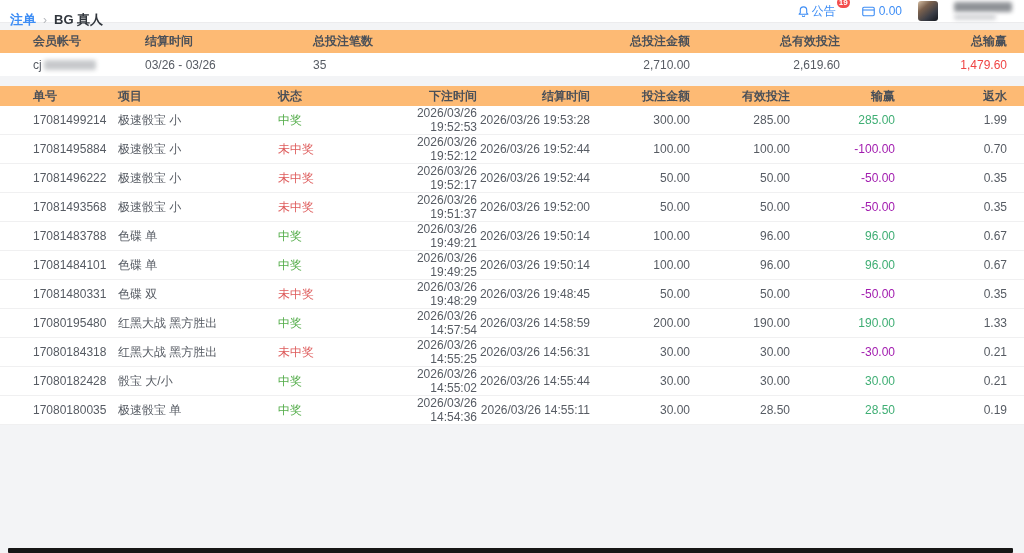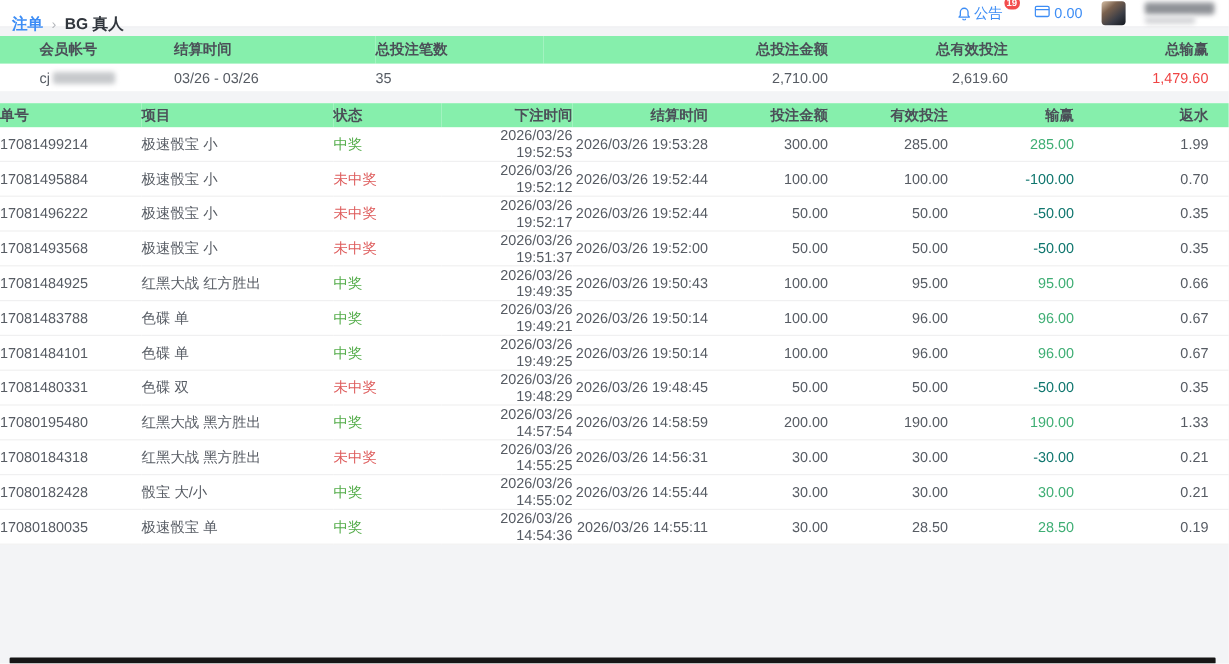--- a/index.html
+++ b/index.html
@@ -19,48 +19,48 @@
   .bc-link{color:#3d8df5;cursor:pointer;}
   .bc-sep{color:#b4b7bc;margin:0 7px;font-weight:normal;font-size:12px;}
   .bc-cur{color:#31363d;}
   .topbar-right{display:flex;align-items:center;gap:16px;}
   .announce{display:flex;align-items:center;gap:3px;color:#3d8df5;position:relative;padding-right:10px;cursor:pointer;}
   .badge{
     position:absolute;top:-6px;right:-4px;background:#f34d4d;color:#fff;
     font-size:8px;line-height:11px;min-width:12px;height:11px;border-radius:7px;
     text-align:center;padding:0 2px;box-sizing:border-box;font-weight:bold;
   }
-  .balance{display:flex;align-items:flex-start;gap:4px;color:#3d8df5;cursor:pointer;}
+  .balance{display:flex;align-items:center;gap:4px;color:#3d8df5;cursor:pointer;}
   .avatar{
     width:20px;height:20px;border-radius:3px;
     background:linear-gradient(140deg,#c0a88f 8%,#7a614e 32%,#3a3d46 68%,#14181f 100%);
     filter:blur(.6px);
   }
   .user-redact{display:flex;flex-direction:column;gap:2px;cursor:pointer;}
   .redact-line1{width:58px;height:10px;background:#8f9297;border-radius:2px;filter:blur(2px);}
   .redact-line2{width:42px;height:6px;background:#d4d5d8;border-radius:2px;filter:blur(2px);}
   
   table{border-collapse:collapse;table-layout:fixed;width:1024px;background:#fff;}
-  th{font-weight:bold;color:#4b5058;background:#86efac;padding:0;}
+  th{font-weight:bold;color:#4b5058;background:#fdba74;padding:0;}
   td{padding:0;}
   .al{text-align:left;} .ac{text-align:left;} .ar{text-align:right;}
   .summary{margin-top:7px;}
   .summary th{height:23px;}
   .summary td{height:23px;}
   .s1{padding-left:33px;} .s6{padding-right:17px;}
   .orders{margin-top:10px;}
   .orders th{height:20px;}
   .orders td{height:20px;border-bottom:1px solid #f0f0f1;}
-  .c1{} .c9{padding-right:17px;}
+  .c1{padding-left:33px;} .c9{padding-right:17px;}
   .redact-acct{display:inline-block;vertical-align:-1px;width:52px;height:10px;margin-left:2px;background:#c7c9cc;border-radius:2px;filter:blur(2px);}
   
   .win{color:#53ac49;}
   .lose{color:#de5c5c;}
   .pos{color:#3fae74;}
-  .neg{color:#0f766e;}
+  .neg{color:#a21caf;}
   .green-total{color:#ef4444;}
   
   .bottom-strip{position:absolute;left:8px;right:11px;bottom:0;height:5px;background:#161616;border-radius:1px;}
 </style>
 </head>
 <body>
 
 <div class="topbar">
   <div class="breadcrumb">
     <span class="bc-link">注单</span>
@@ -192,31 +192,20 @@
         <td class="al">极速骰宝 小</td>
         <td class="ac lose">未中奖</td>
         <td class="ar">2026/03/26 19:51:37</td>
         <td class="ar">2026/03/26 19:52:00</td>
         <td class="ar">50.00</td>
         <td class="ar">50.00</td>
         <td class="ar neg">-50.00</td>
         <td class="ar c9">0.35</td>
       </tr>
       <tr>
-        <td class="al c1">17081484925</td>
-        <td class="al">红黑大战 红方胜出</td>
-        <td class="ac win">中奖</td>
-        <td class="ar">2026/03/26 19:49:35</td>
-        <td class="ar">2026/03/26 19:50:43</td>
-        <td class="ar">100.00</td>
-        <td class="ar">95.00</td>
-        <td class="ar pos">95.00</td>
-        <td class="ar c9">0.66</td>
-      </tr>
-      <tr>
         <td class="al c1">17081483788</td>
         <td class="al">色碟 单</td>
         <td class="ac win">中奖</td>
         <td class="ar">2026/03/26 19:49:21</td>
         <td class="ar">2026/03/26 19:50:14</td>
         <td class="ar">100.00</td>
         <td class="ar">96.00</td>
         <td class="ar pos">96.00</td>
         <td class="ar c9">0.67</td>
       </tr>

